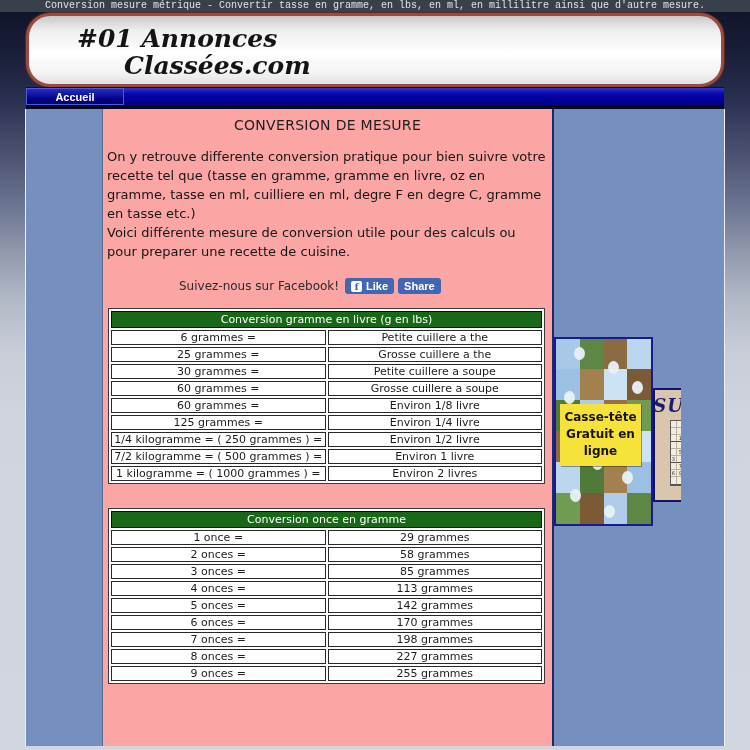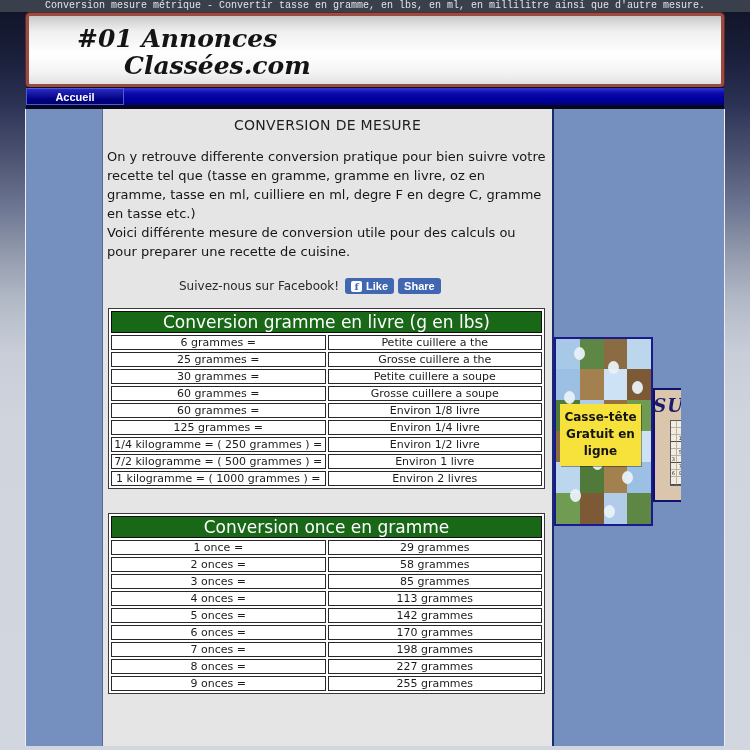--- a/index.html
+++ b/index.html
@@ -22,21 +22,21 @@
     position:absolute; left:0; top:12px; width:750px; height:738px;
     background:linear-gradient(180deg,#12152a 0%,#1a1f3a 6%,#2a3052 12%,
       #4a5170 19%,#6a7390 26%,#8e96aa 32%,#b2b9c6 39%,#c8cdd8 46%,
       #d0d4dd 55%,#d2d6de 100%);
   }
   
   .page { position:absolute; left:25px; top:12px; width:700px; height:738px; }
   
   .logo-box {
     margin:1px 0 0 1px; width:698px; height:74px;
-    border:3px solid #9a4b42; border-radius:4px;
+    border:3px solid #9a4b42; border-radius:24px;
     box-shadow:0 0 0 1px #5e2822;
     background:linear-gradient(180deg,#c9c9c9 0%,#efefef 22%,#ffffff 55%,#f4f4f4 82%,#e2e2e2 100%);
     overflow:hidden;
   }
   .logo-line1, .logo-line2 {
     font-family:"DejaVu Serif", serif;
     font-style:italic; font-weight:bold; color:#141414;
     font-size:25px; line-height:27px;
   }
   .logo-line1 { margin:9px 0 0 48px; }
@@ -59,21 +59,21 @@
     cursor:pointer;
   }
   
   .content-row {
     display:flex; width:700px; height:637px;
     border-left:1px solid #eceef3; border-right:1px solid #eceef3;
     background:#7590bf; overflow:hidden;
   }
   .left-spacer { width:76px; background:#7590bf; }
   .main-col {
-    width:450px; background:#e5e5e5; border-left:1px solid #5a6a8a;
+    width:450px; background:#fca5a5; border-left:1px solid #5a6a8a;
     padding:5px 4px 16px 4px; color:#1a1a1a; overflow:hidden;
   }
   .divider-line { width:2px; background:#1a2a6e; }
   .sidebar { width:127px; background:#7590bf; display:flex; flex-direction:row; align-items:center; overflow:hidden; }
   
   .page-title { font-size:14px; font-weight:400; text-align:center; color:#1e1e1e; margin:3px 0 14px 0; letter-spacing:.3px; }
   .para { font-size:13px; line-height:19px; color:#161616; }
   .para + .para.spaced { margin-top:19px; }
   
   .fb-row { display:flex; align-items:center; margin:17px 0 0 72px; }
@@ -92,21 +92,21 @@
   }
   
   .conv-table {
     border-collapse:separate; border-spacing:2px;
     width:437px; margin:14px 0 0 1px;
     background:#ffffff; border:1px solid #3a3a3a;
   }
   .conv-table.second { margin-top:24px; }
   .conv-table th {
     background:#186818; color:#ffffff; font-weight:400;
-    font-size:17px; height:17px; border:1px solid #0d0d0d; padding:0;
+    font-size:11px; height:17px; border:1px solid #0d0d0d; padding:0;
   }
   .conv-table td {
     border:1px solid #282828; font-size:11px; color:#1c1c1c;
     text-align:center; height:12px; padding:0; width:50%;
     font-family:"DejaVu Sans", sans-serif;
   }
   
   .puzzle-ad {
     width:99px; height:189px; border:2px solid #1a1a8c;
     position:relative; overflow:hidden; cursor:pointer; flex:none;

